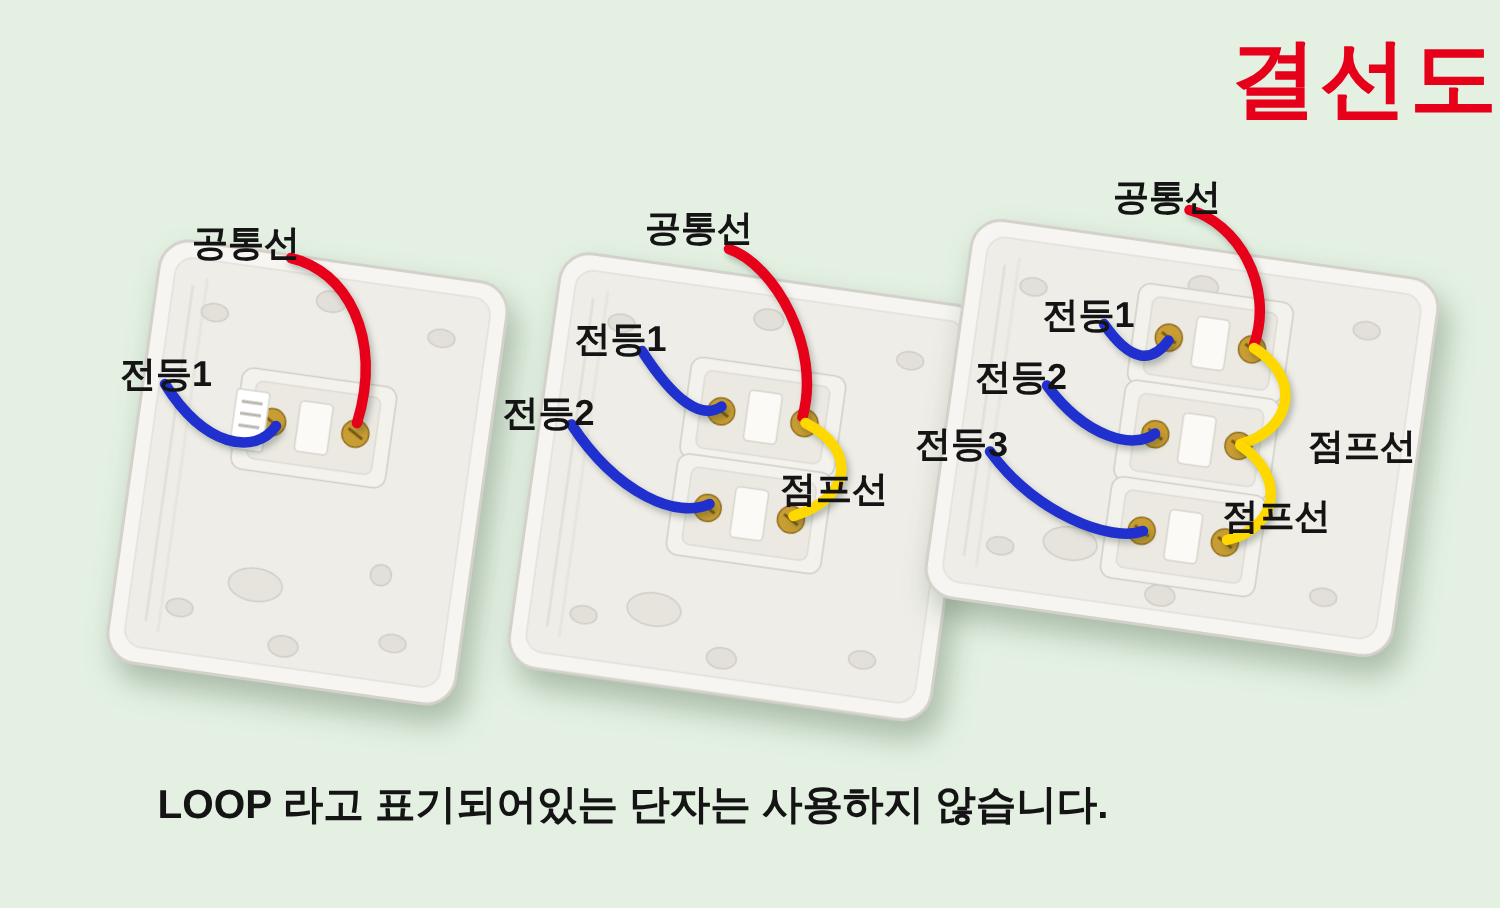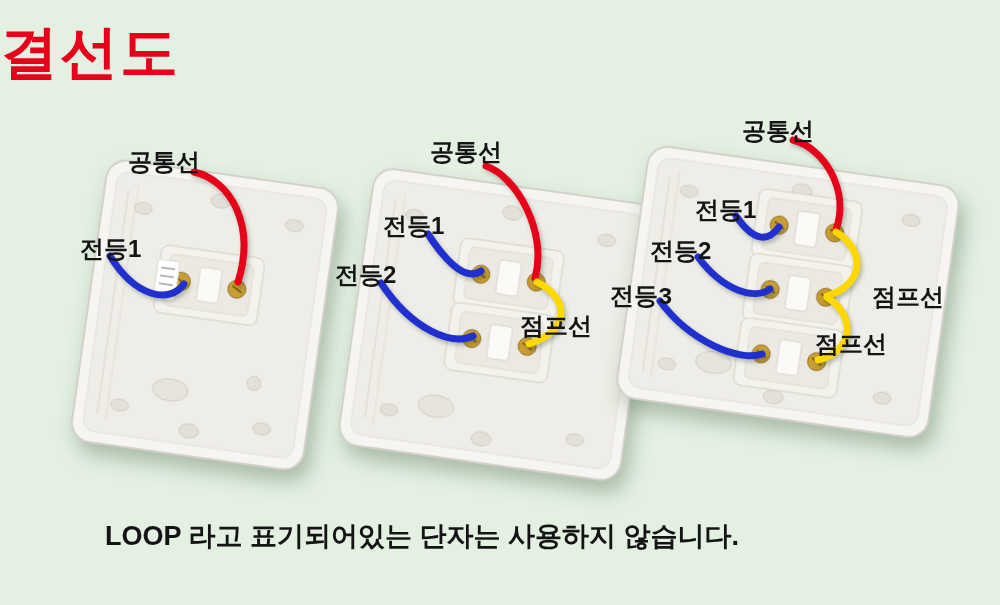--- a/index.html
+++ b/index.html
@@ -2,21 +2,21 @@
 <html><head>
 <meta charset="utf-8">
 <style>
   html,body{margin:0;padding:0;}
   body{
     width:1000px;height:605px;position:relative;overflow:hidden;
     background:#e3f0e2;
     font-family:"Liberation Sans","DejaVu Sans",sans-serif;
   }
   .title{
-    position:absolute;left:0;top:14px;width:1000px;text-align:left;
+    position:absolute;left:0;top:14px;width:1000px;text-align:right;
     font-size:58px;font-weight:900;color:#e60019;letter-spacing:2px;
   }
   .caption{
     position:absolute;left:0;top:518px;width:844px;text-align:center;
     font-size:27px;font-weight:700;color:#141414;
   }
   .plate{
     position:absolute;z-index:1;
     filter:drop-shadow(7px 11px 10px rgba(60,90,60,.35));
   }

